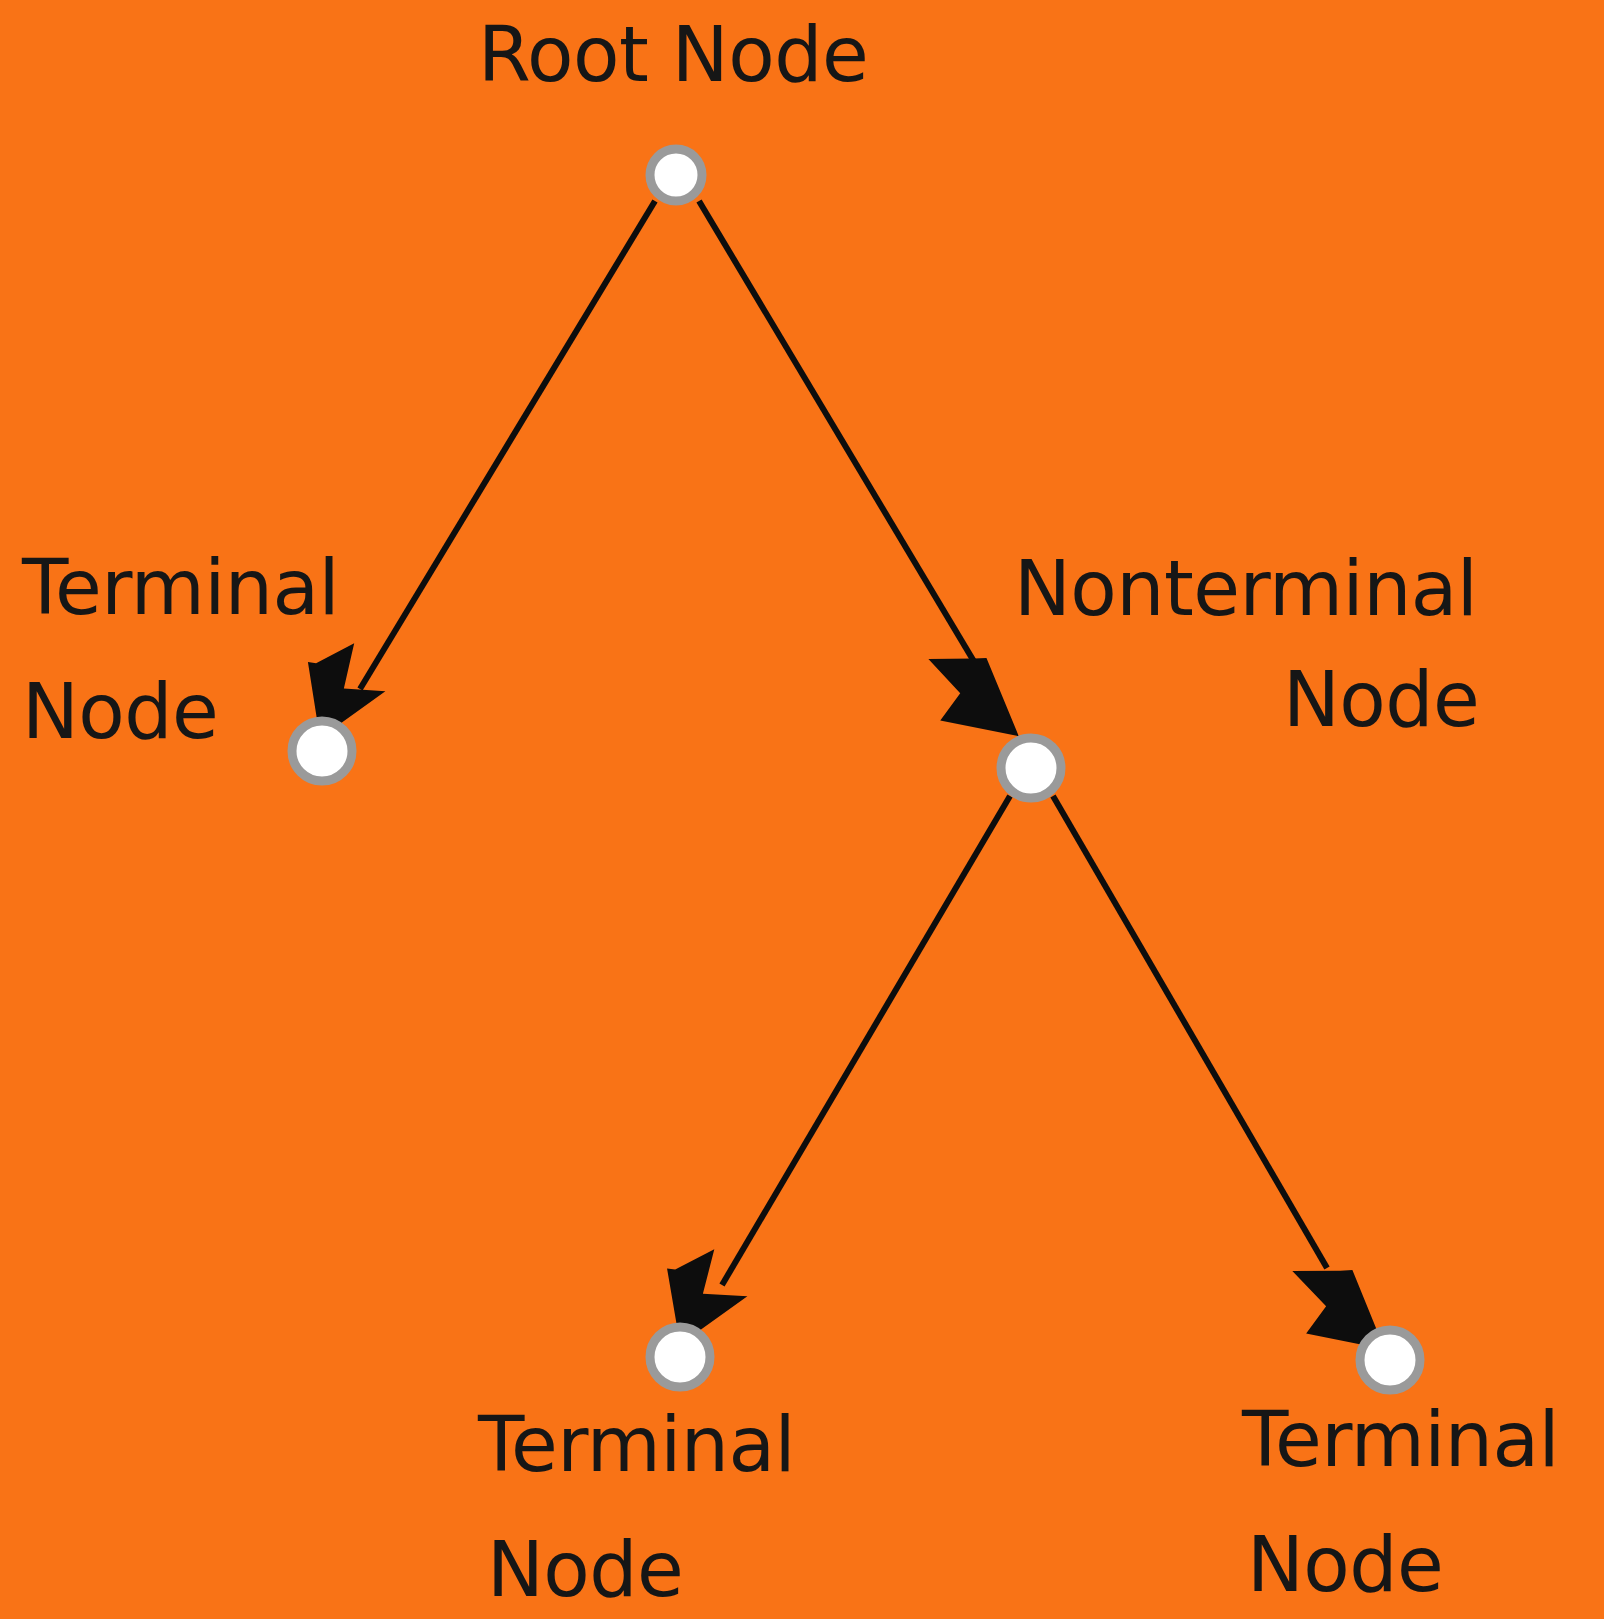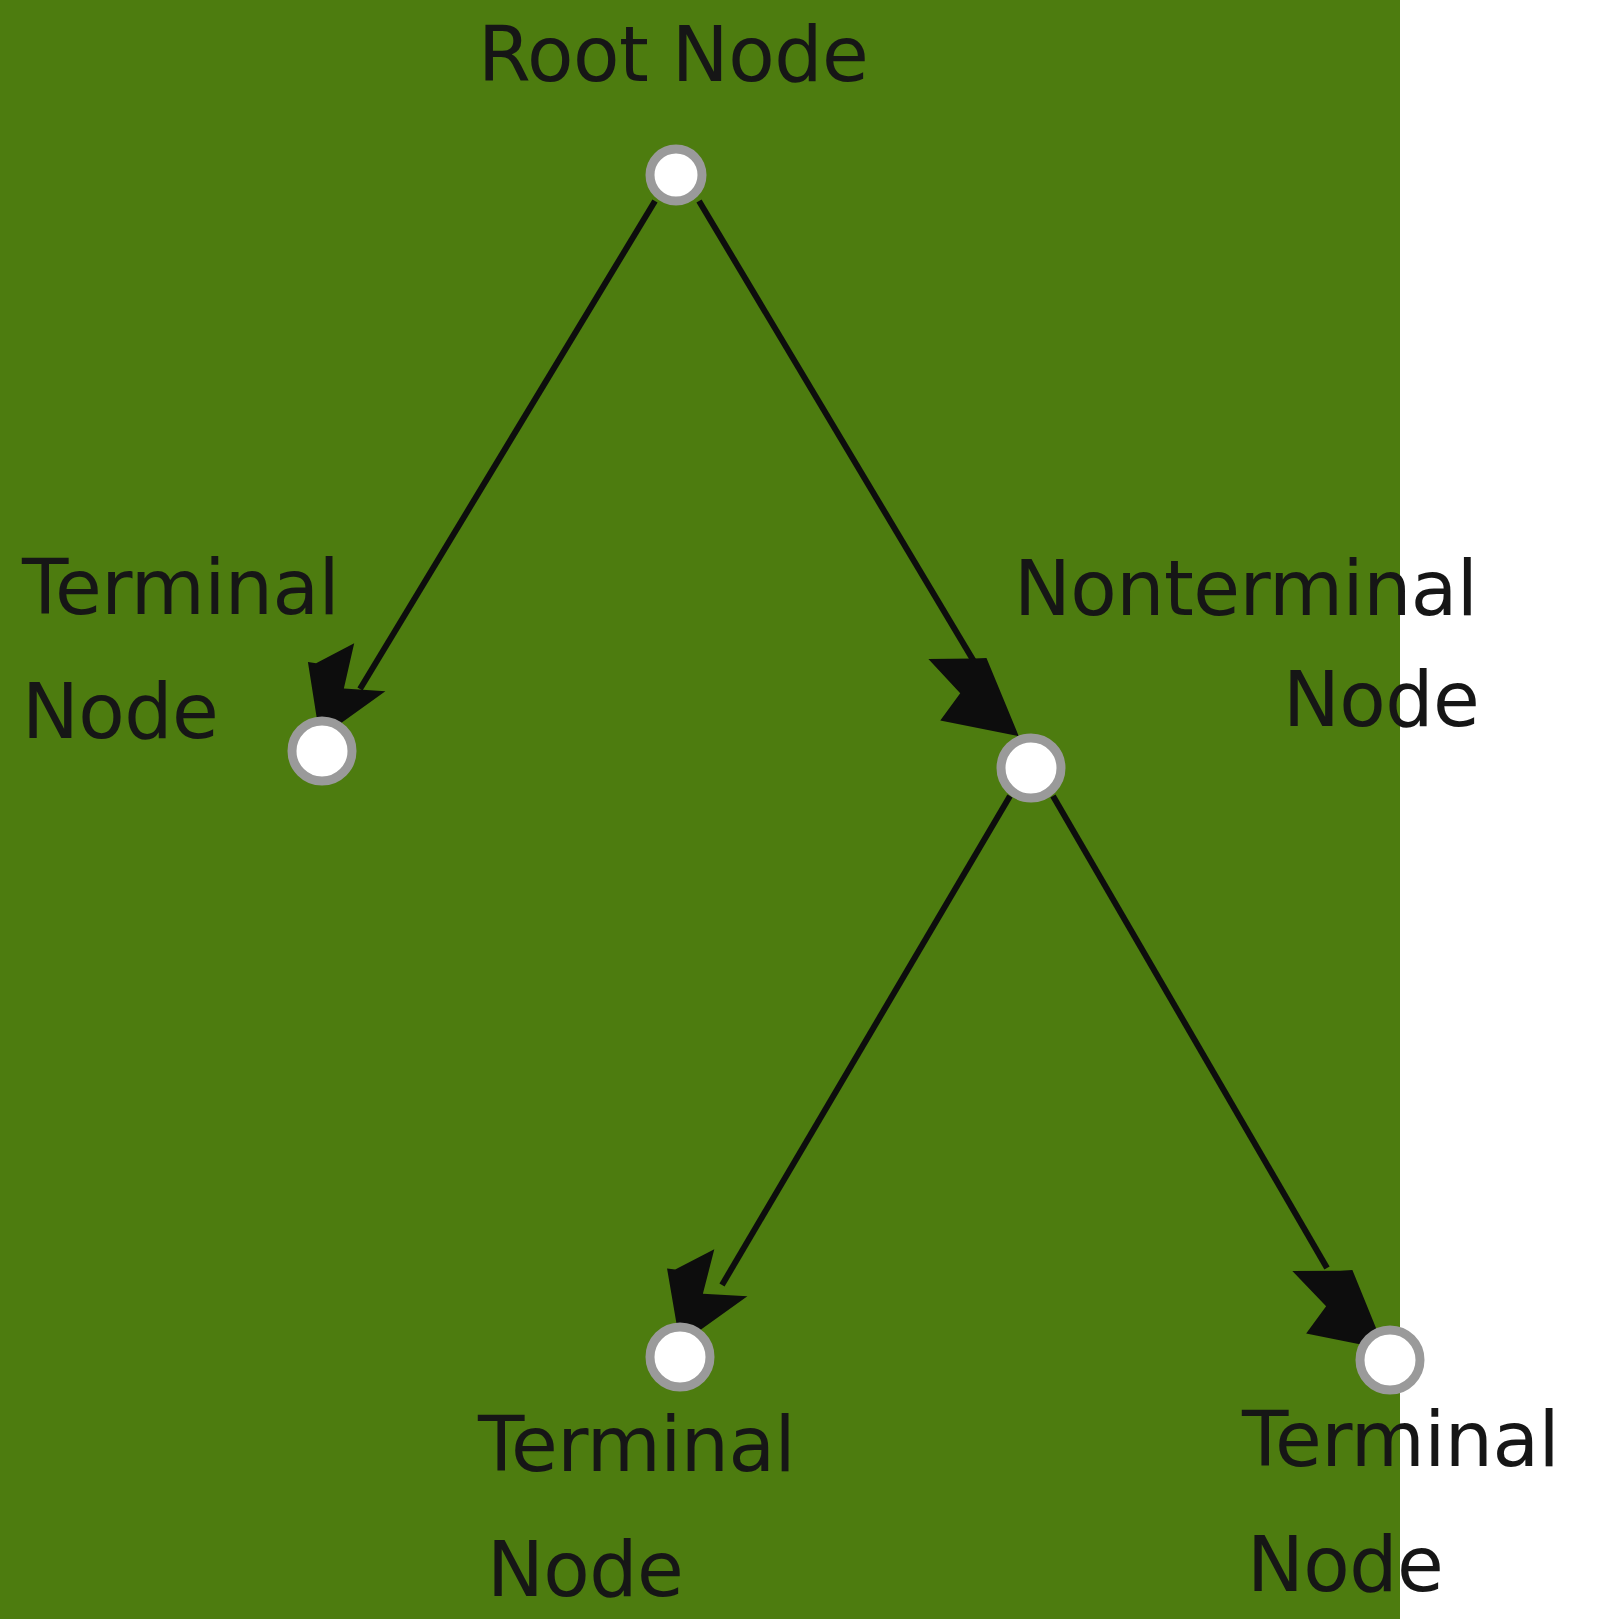--- a/index.html
+++ b/index.html
@@ -8,23 +8,23 @@
     background: #ffffff;
   }
   body {
     width: 1604px;
     height: 1619px;
     overflow: hidden;
     font-family: "DejaVu Sans", sans-serif;
   }
   #diagram-root {
     position: relative;
-    width: 1400px;
+    width: 1604px;
     height: 1619px;
-    background: #4d7c0f;
+    background: #f97316;
   }
   svg#tree-svg {
     position: absolute;
     left: 0;
     top: 0;
     width: 1604px;
     height: 1619px;
     display: block;
   }
   .node-label {

